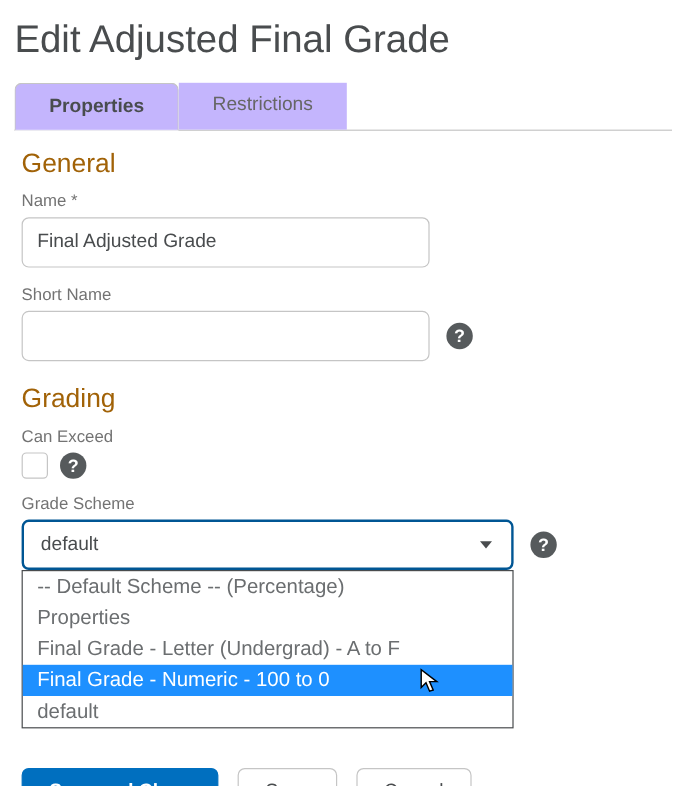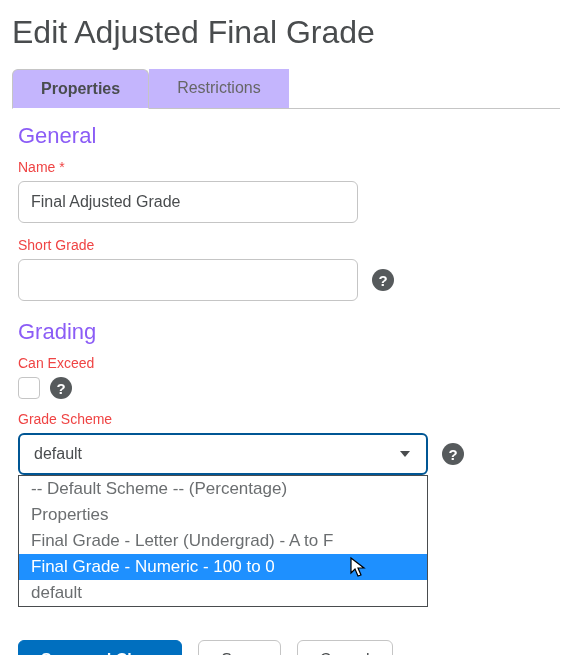--- a/index.html
+++ b/index.html
@@ -40,26 +40,26 @@
     margin-bottom: -1px;
     font-weight: 700;
     color: #494c4e;
   }
   .content {
     padding: 0 6px;
   }
   .section-heading {
     font-size: 22px;
     font-weight: 400;
-    color: #8b5cf6;
+    color: #a16207;
     margin: 6px 0 10px 0;
   }
   .field-label {
     font-size: 14px;
-    color: #ef4444;
+    color: #737373;
     margin: 10px 0 6px 0;
     display: block;
   }
   .text-input {
     width: 340px;
     height: 42px;
     border: 1px solid #c5c5c5;
     border-radius: 6px;
     padding: 0 12px;
     font-size: 16px;
@@ -199,21 +199,21 @@
     <div class="tab">Restrictions</div>
   </div>
 
   <div class="content">
 
     <h2 class="section-heading">General</h2>
 
     <label class="field-label">Name *</label>
     <input class="text-input" type="text" value="Final Adjusted Grade" style="">
 
-    <label class="field-label" style="margin-top:14px;">Short Grade</label>
+    <label class="field-label" style="margin-top:14px;">Short Name</label>
     <div class="row-with-help">
       <input class="text-input" type="text" value="" style="">
       <span class="help-icon">?</span>
     </div>
 
     <h2 class="section-heading" style="margin-top:18px;">Grading</h2>
 
     <label class="field-label">Can Exceed</label>
     <div class="checkbox-row">
       <span class="checkbox"></span>

